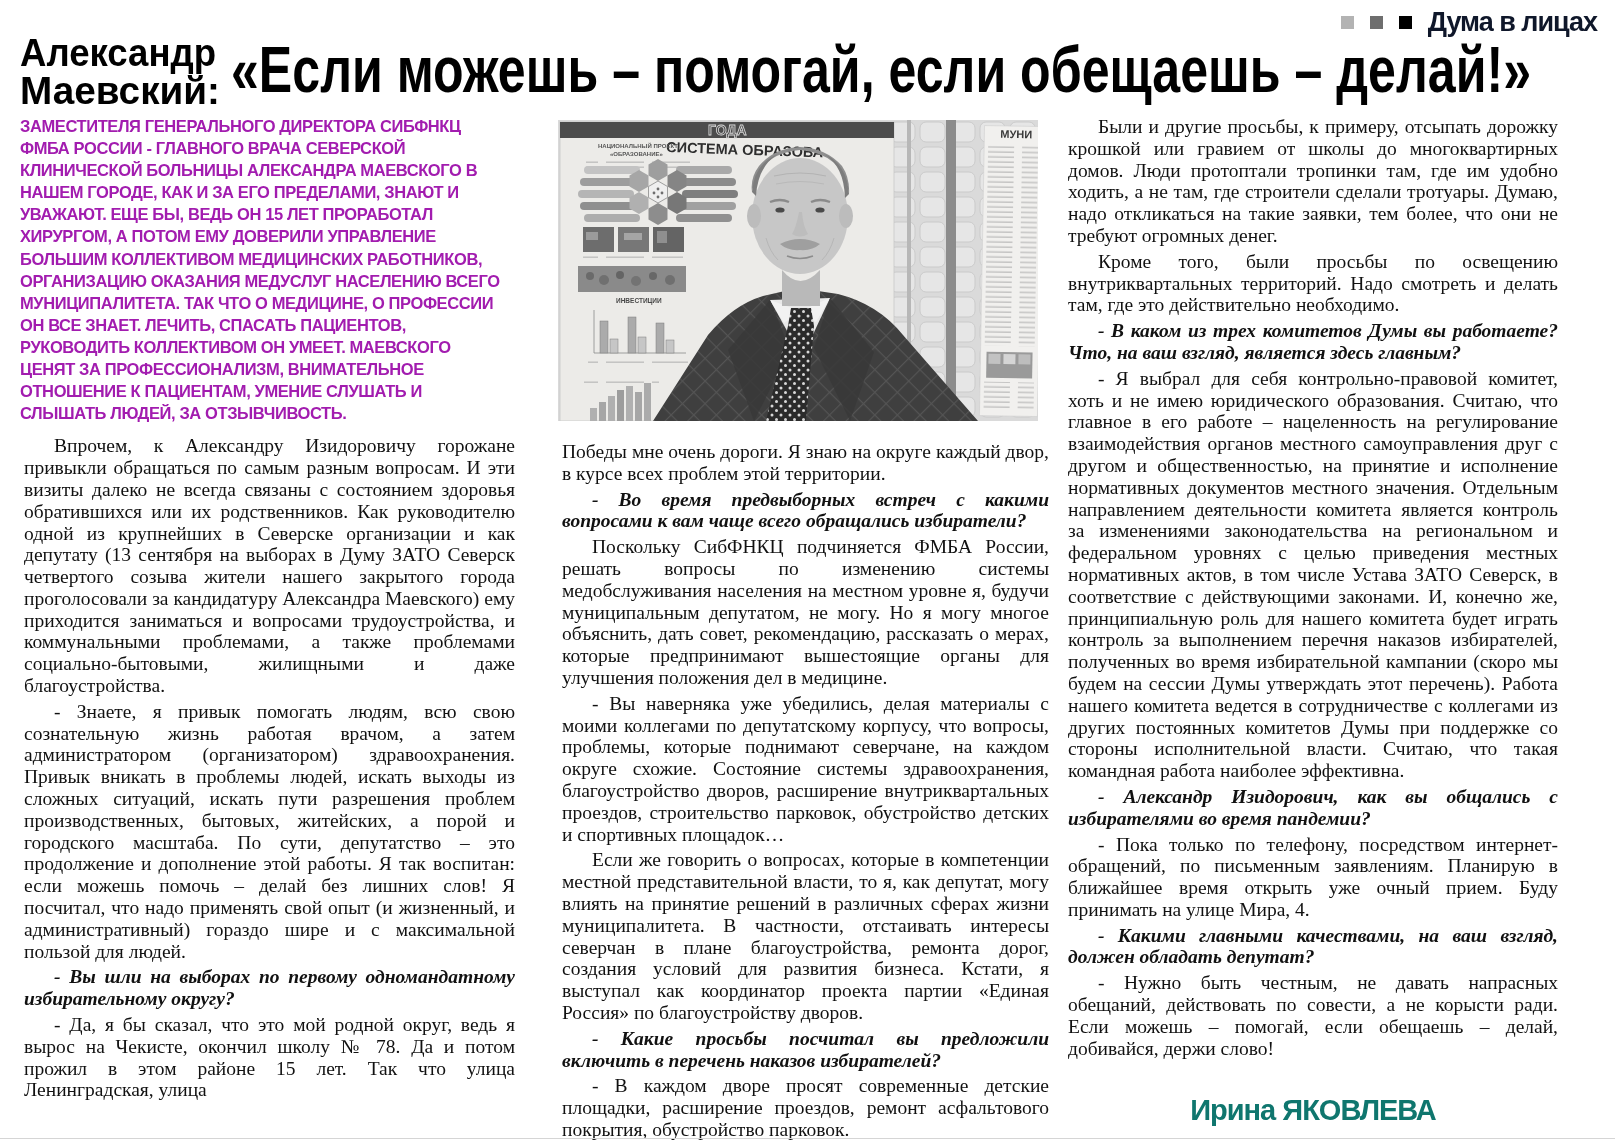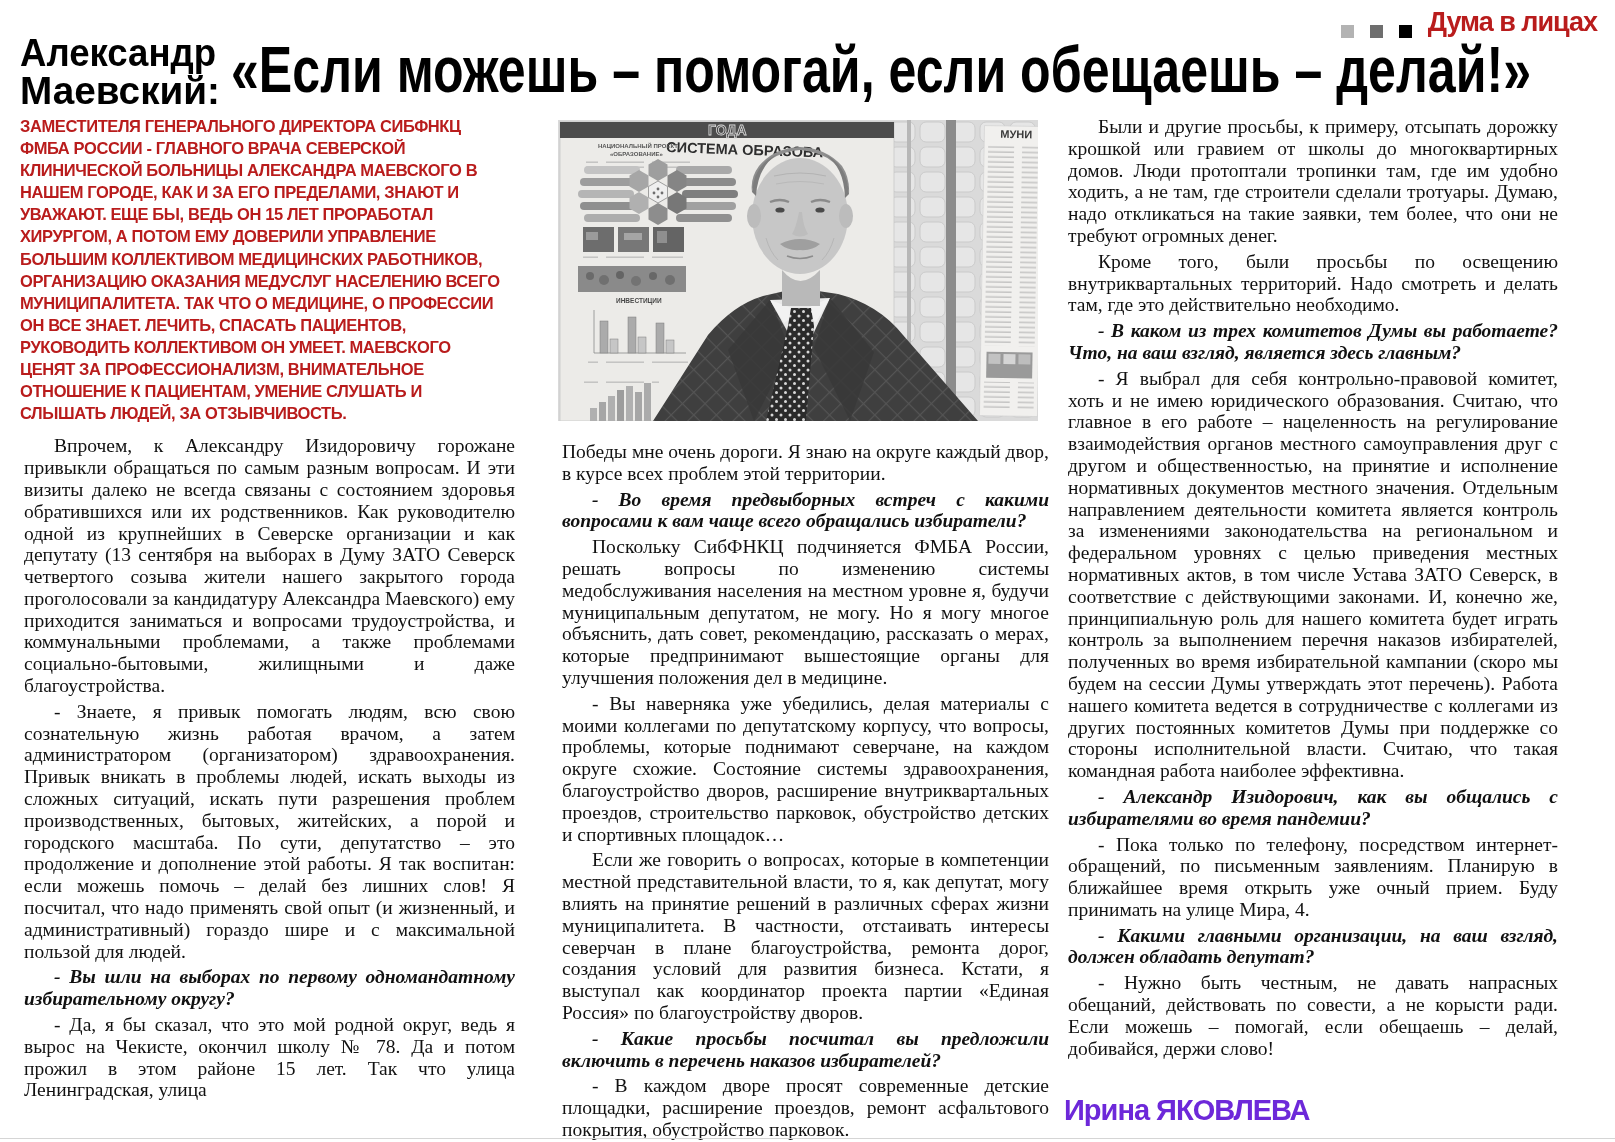--- a/index.html
+++ b/index.html
@@ -2,48 +2,48 @@
 <html lang="ru"><head>
 <meta charset="utf-8">
 <style>
   html,body{margin:0;padding:0;}
   body{
     width:1615px;height:1142px;position:relative;background:#ffffff;
     font-family:"Liberation Serif",serif;color:#111;overflow:hidden;
   }
   
   .tagline{
-    position:absolute;top:7px;right:18px;display:flex;align-items:flex-end;gap:14px;
+    position:absolute;top:7px;right:18px;display:flex;align-items:center;gap:14px;
     font-family:"Liberation Sans",sans-serif;font-weight:bold;font-size:27px;
-    letter-spacing:-1px;color:#b91c1c;
+    letter-spacing:-1px;color:#0f172a;
   }
   .tagline .sq{width:13px;height:13px;display:inline-block;margin-right:2px;}
   .kicker-svg{position:absolute;left:18px;top:32px;}
   .headline-svg{position:absolute;left:224px;top:34px;}
   svg text{font-family:"Liberation Sans",sans-serif;}
   
   .col{position:absolute;overflow:hidden;}
   .col-left{left:20px;top:112px;width:499px;height:1030px;}
   .col-mid-text{left:558px;top:437px;width:495px;height:703px;}
   .col-right{left:1064px;top:112px;width:498px;height:980px;}
   .lede{
     font-family:"Liberation Sans",sans-serif;font-weight:bold;
-    font-size:16.5px;line-height:22.1px;letter-spacing:-0.4px;color:#b91c1c;
+    font-size:16.5px;line-height:22.1px;letter-spacing:-0.4px;color:#a21caf;
     margin:3px 16px 11px 0;text-align:left;
   }
   .bodytext p{margin:4px;text-indent:30px;font-size:19.5px;line-height:21.8px;text-align:justify;}
   .bodytext p.q{font-weight:bold;font-style:italic;}
   .bodytext p.noindent{text-indent:0;}
   
   .photo{position:absolute;left:558px;top:120px;width:480px;height:301px;}
   
   .byline{
-    position:absolute;left:1064px;top:1094px;width:498px;text-align:left;
+    position:absolute;left:1064px;top:1094px;width:498px;text-align:center;
     font-family:"Liberation Sans",sans-serif;font-weight:bold;font-size:29px;
-    letter-spacing:-1px;color:#6d28d9;
+    letter-spacing:-1px;color:#0f766e;
   }
   .bottom-rule{position:absolute;left:0;top:1138px;width:1615px;height:1px;background:#d5d5d5;}
 </style>
 </head>
 <body>
 
 <div class="tagline">
   <span class="sq" style="background: rgb(179, 179, 179);"></span>
   <span class="sq" style="background: rgb(110, 110, 110);"></span>
   <span class="sq" style="background: rgb(0, 0, 0);"></span>
@@ -237,19 +237,19 @@
     <p>- В каждом дворе просят современные детские площадки, расширение проездов, ремонт асфальтового покрытия, обустройство парковок.</p>
   </div>
 
 <div class="col col-right bodytext">
     <p>Были и другие просьбы, к примеру, отсыпать дорожку крошкой или гравием от школы до многоквартирных домов. Люди протоптали тропинки там, где им удобно ходить, а не там, где строители сделали тротуары. Думаю, надо откликаться на такие заявки, тем более, что они не требуют огромных денег.</p>
     <p>Кроме того, были просьбы по освещению внутриквартальных территорий. Надо смотреть и делать там, где это действительно необходимо.</p>
     <p class="q">- В каком из трех комитетов Думы вы работаете? Что, на ваш взгляд, является здесь главным?</p>
     <p>- Я выбрал для себя контрольно-правовой комитет, хоть и не имею юридического образования. Считаю, что главное в его работе – нацеленность на регулирование взаимодействия органов местного самоуправления друг с другом и общественностью, на принятие и исполнение нормативных документов местного значения. Отдельным направлением деятельности комитета является контроль за изменениями законодательства на региональном и федеральном уровнях с целью приведения местных нормативных актов, в том числе Устава ЗАТО Северск, в соответствие с действующими законами. И, конечно же, принципиальную роль для нашего комитета будет играть контроль за выполнением перечня наказов избирателей, полученных во время избирательной кампании (скоро мы будем на сессии Думы утверждать этот перечень). Работа нашего комитета ведется в сотрудничестве с коллегами из других постоянных комитетов Думы при поддержке со стороны исполнительной власти. Считаю, что такая командная работа наиболее эффективна.</p>
     <p class="q">- Александр Изидорович, как вы общались с избирателями во время пандемии?</p>
     <p>- Пока только по телефону, посредством интернет-обращений, по письменным заявлениям. Планирую в ближайшее время открыть уже очный прием. Буду принимать на улице Мира, 4.</p>
-    <p class="q">- Какими главными организации, на ваш взгляд, должен обладать депутат?</p>
+    <p class="q">- Какими главными качествами, на ваш взгляд, должен обладать депутат?</p>
     <p>- Нужно быть честным, не давать напрасных обещаний, действовать по совести, а не корысти ради. Если можешь – помогай, если обещаешь – делай, добивайся, держи слово!</p>
   </div>
 
 <div class="byline">Ирина ЯКОВЛЕВА</div>
 
 <div class="bottom-rule"></div>
 
 </body></html>

